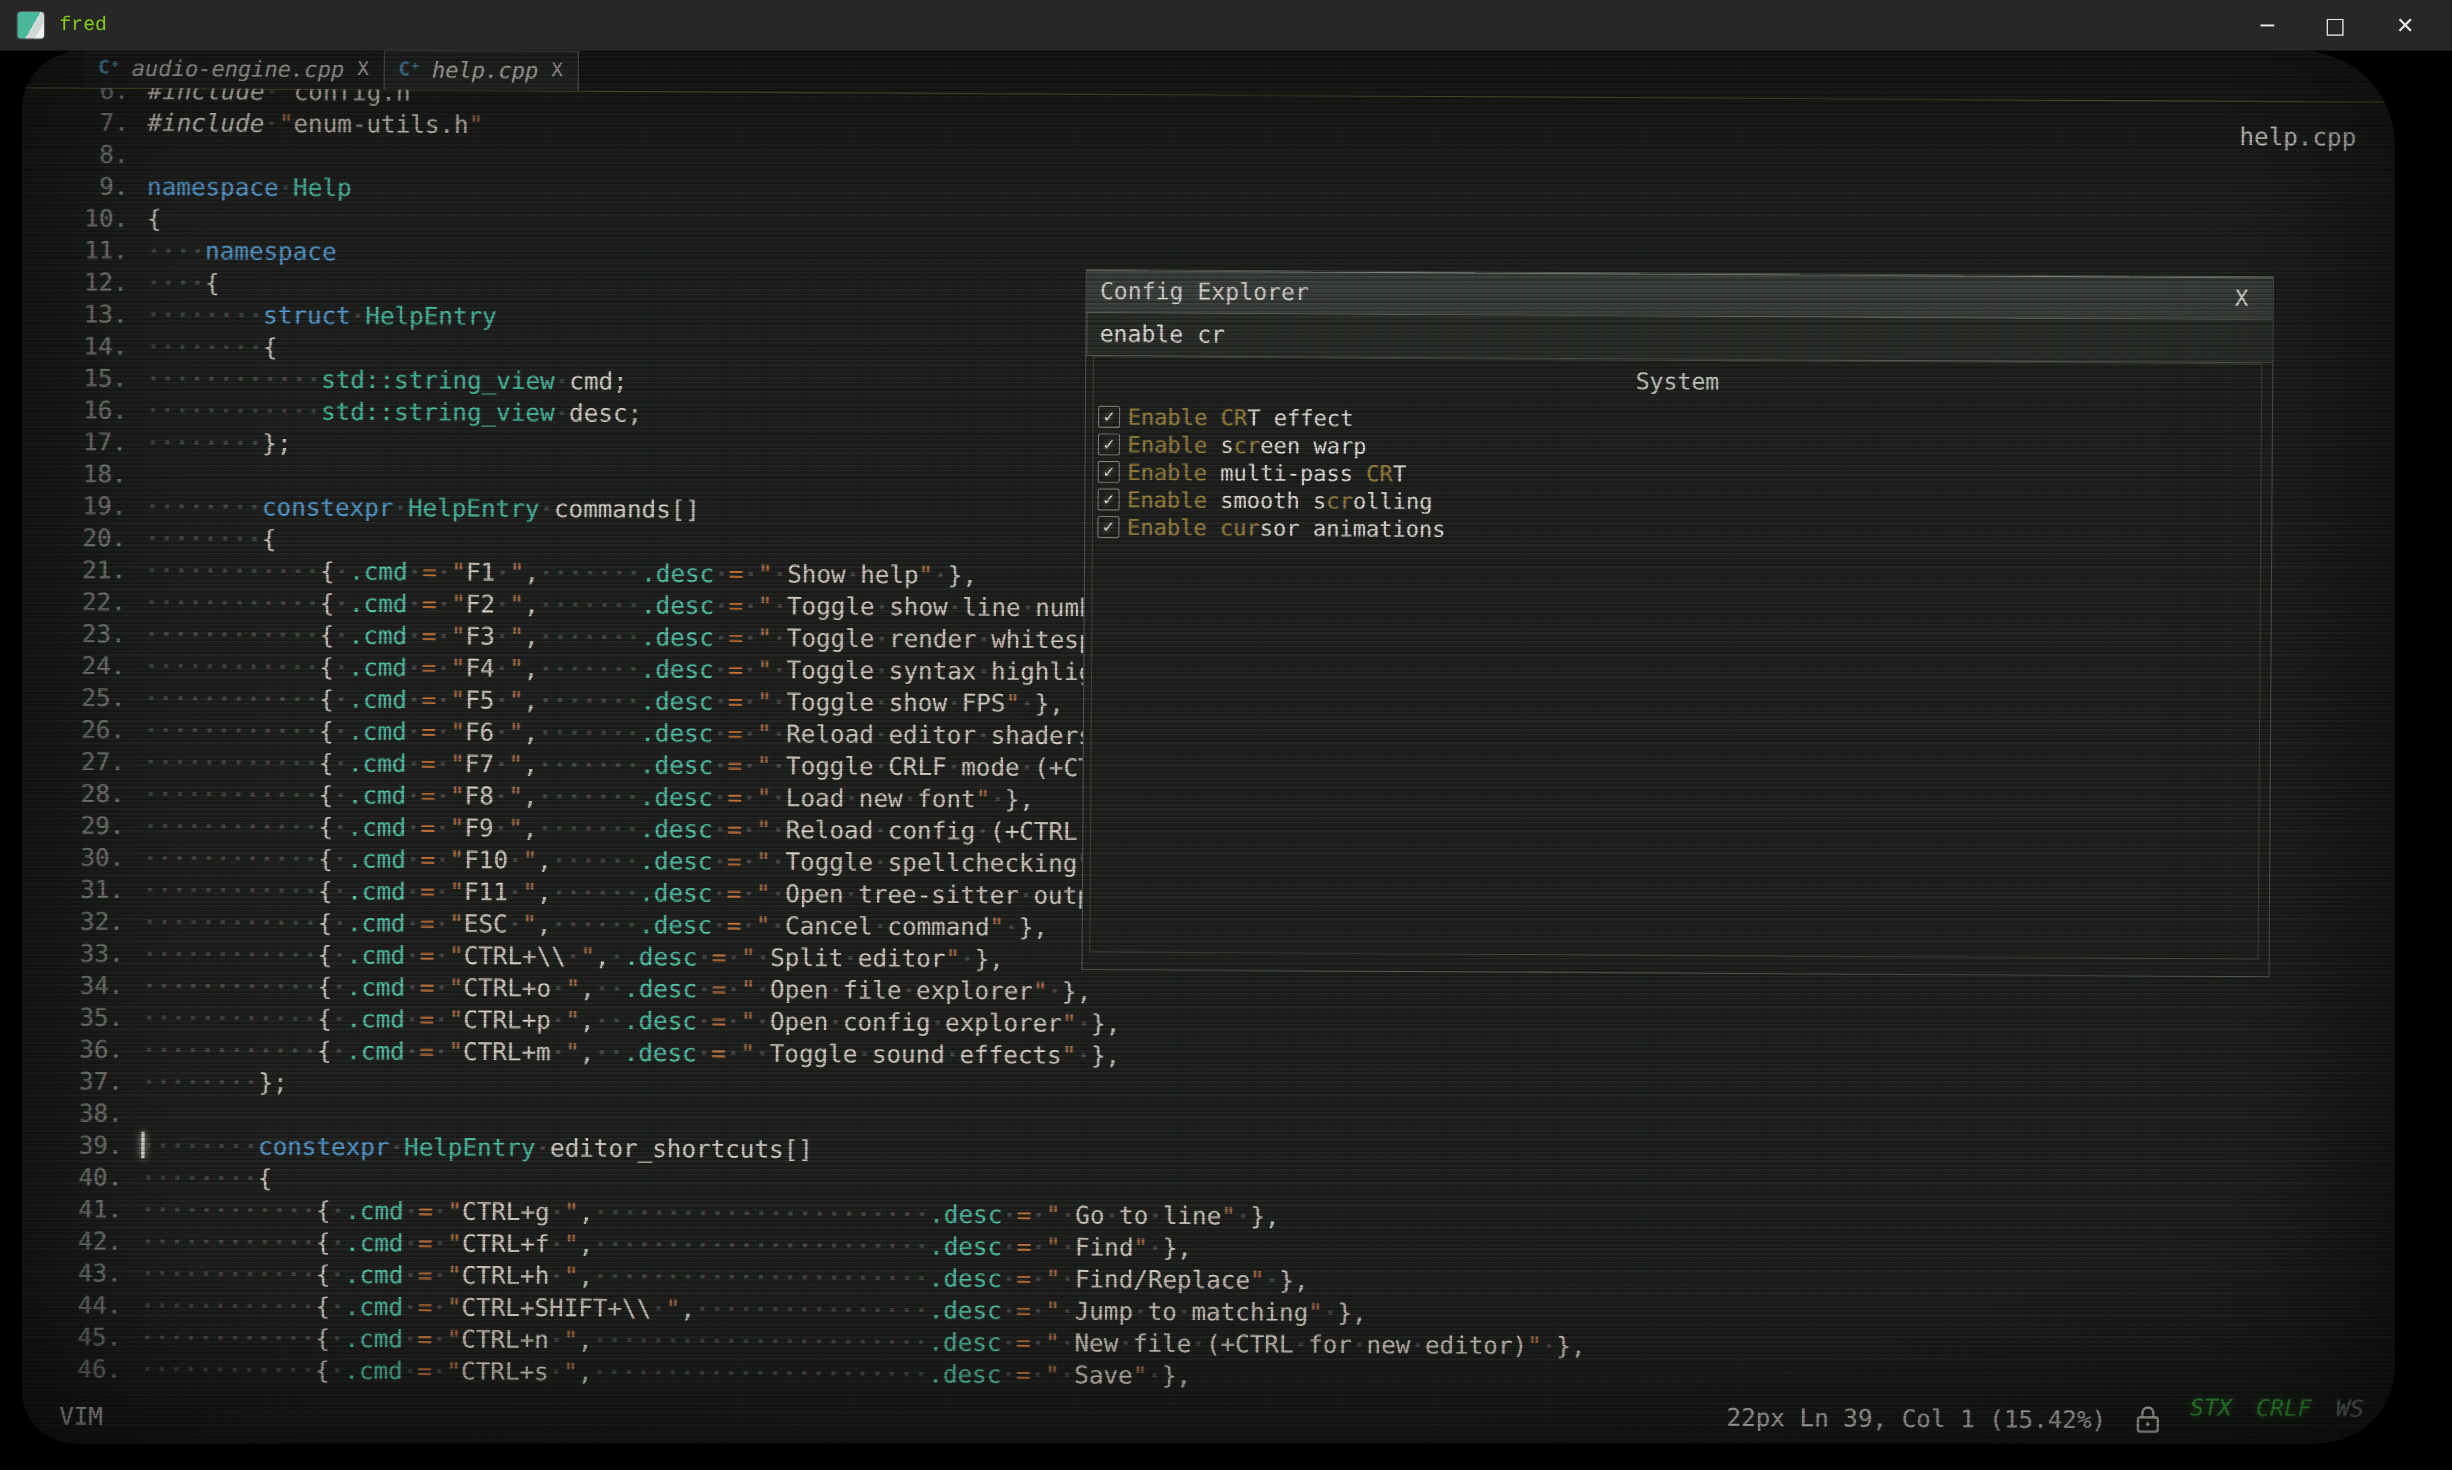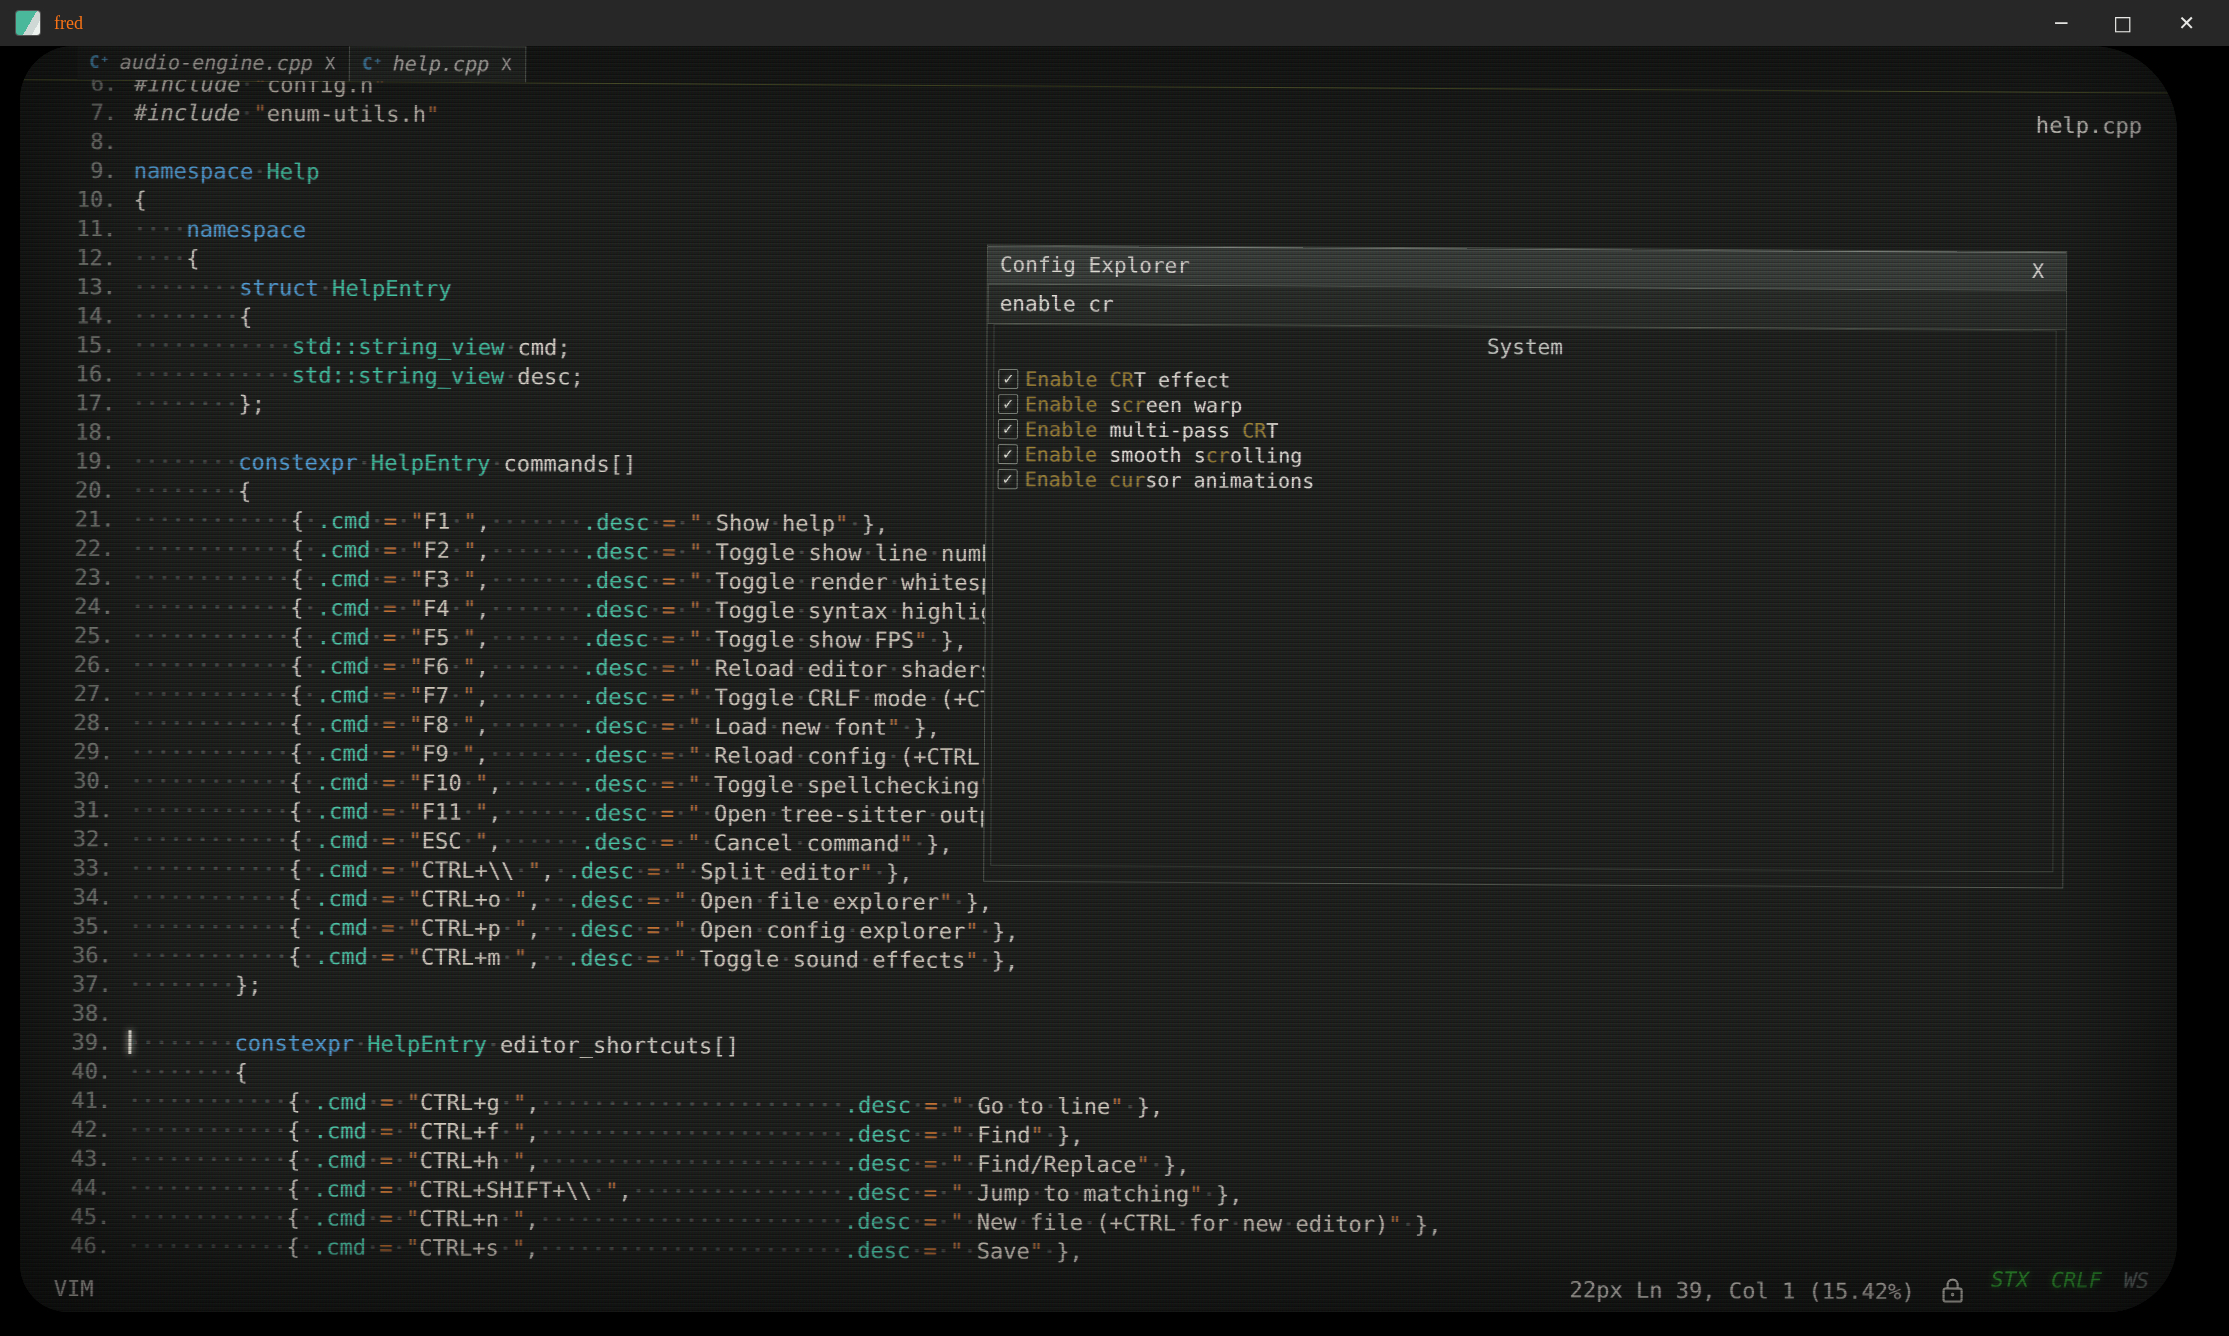--- a/index.html
+++ b/index.html
@@ -1,21 +1,21 @@
 <!DOCTYPE html>
 <html><head>
 <meta charset="utf-8">
 <style>
   html,body{margin:0;padding:0;background:#000;}
   body{width:2229px;height:1336px;overflow:hidden;position:relative;font-family:"DejaVu Sans Mono",monospace;}
 
   
   .titlebar{position:absolute;left:0;top:0;right:0;height:46px;background:#272727;display:flex;align-items:center;z-index:200;}
   .app-icon{width:24px;height:24px;margin-left:16px;border-radius:3px;background:linear-gradient(120deg,#49b89b 0 55%,#cfd8d4 55% 78%,#eef2ee 78%);box-shadow:0 0 0 1px #555;}
-  .app-title{color:#f97316;font-family:Liberation Serif, serif;font-size:18px;margin-left:14px;text-align:right;}
+  .app-title{color:#84cc16;font-family:Liberation Mono, monospace;font-size:18px;margin-left:14px;text-align:right;}
   .win-controls{margin-left:auto;display:flex;align-items:center;gap:46px;padding-right:34px;color:#e8e8e6;font-size:20px;font-family:"DejaVu Sans",sans-serif;}
   .win-btn{cursor:default;line-height:46px;}
 
   
   .crt{position:absolute;left:20px;top:46px;width:2157px;height:1266px;background:#1d1f1c;border-radius:54px 86px 70px 48px;overflow:hidden;}
   .crt-content{position:absolute;inset:0;transform:rotate(0.35deg) scale(1.002);transform-origin:50% 45%;
     text-shadow:0.9px 0 rgba(255,90,130,.20), -0.9px 0 rgba(70,190,255,.20), 0 0 6px rgba(255,255,220,.07);}
   
   .crt .fx-scan{position:absolute;inset:0;z-index:90;pointer-events:none;
     background:repeating-linear-gradient(to bottom, rgba(0,0,0,.30) 0 1px, rgba(255,255,255,.015) 1px 2px, rgba(0,0,0,.12) 2px 4px),

